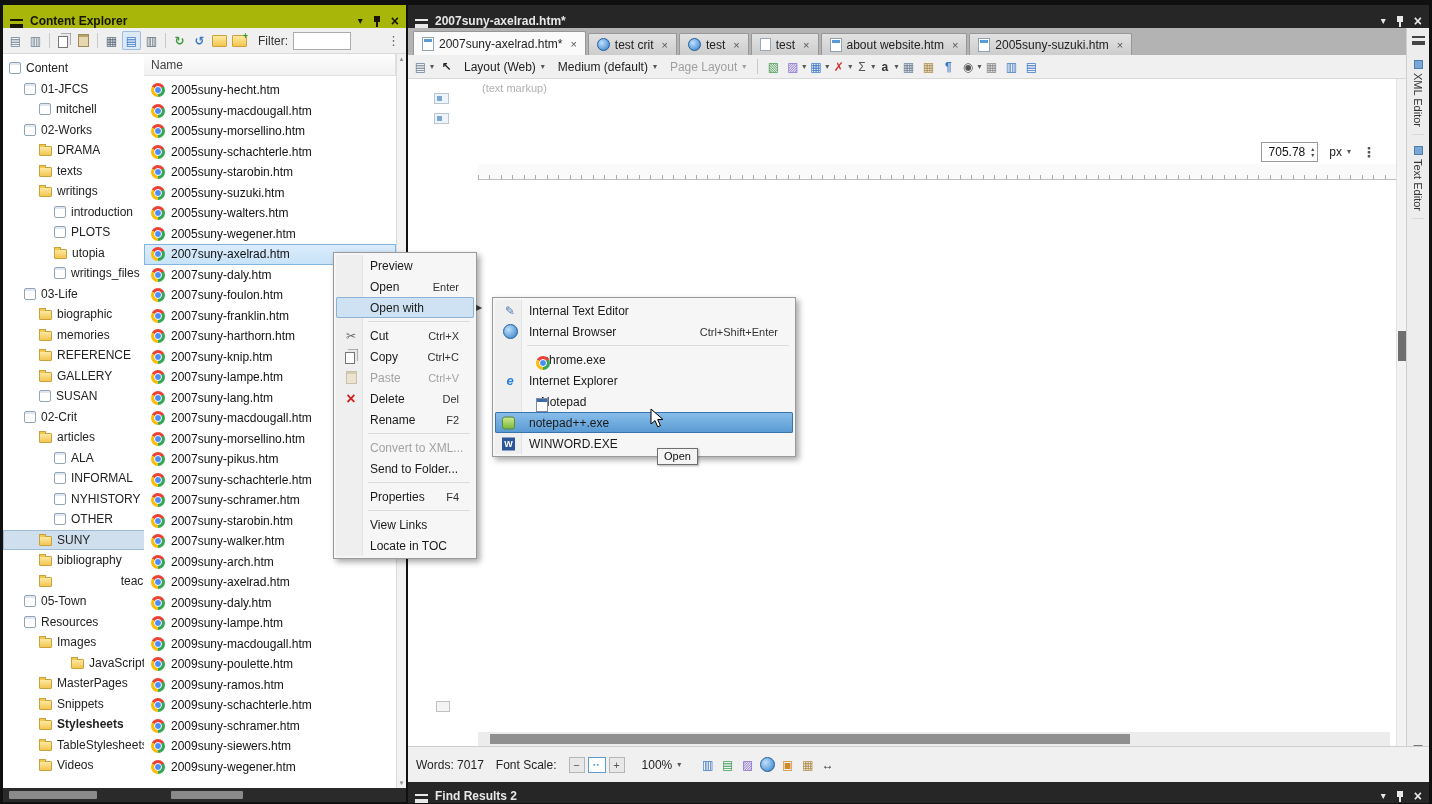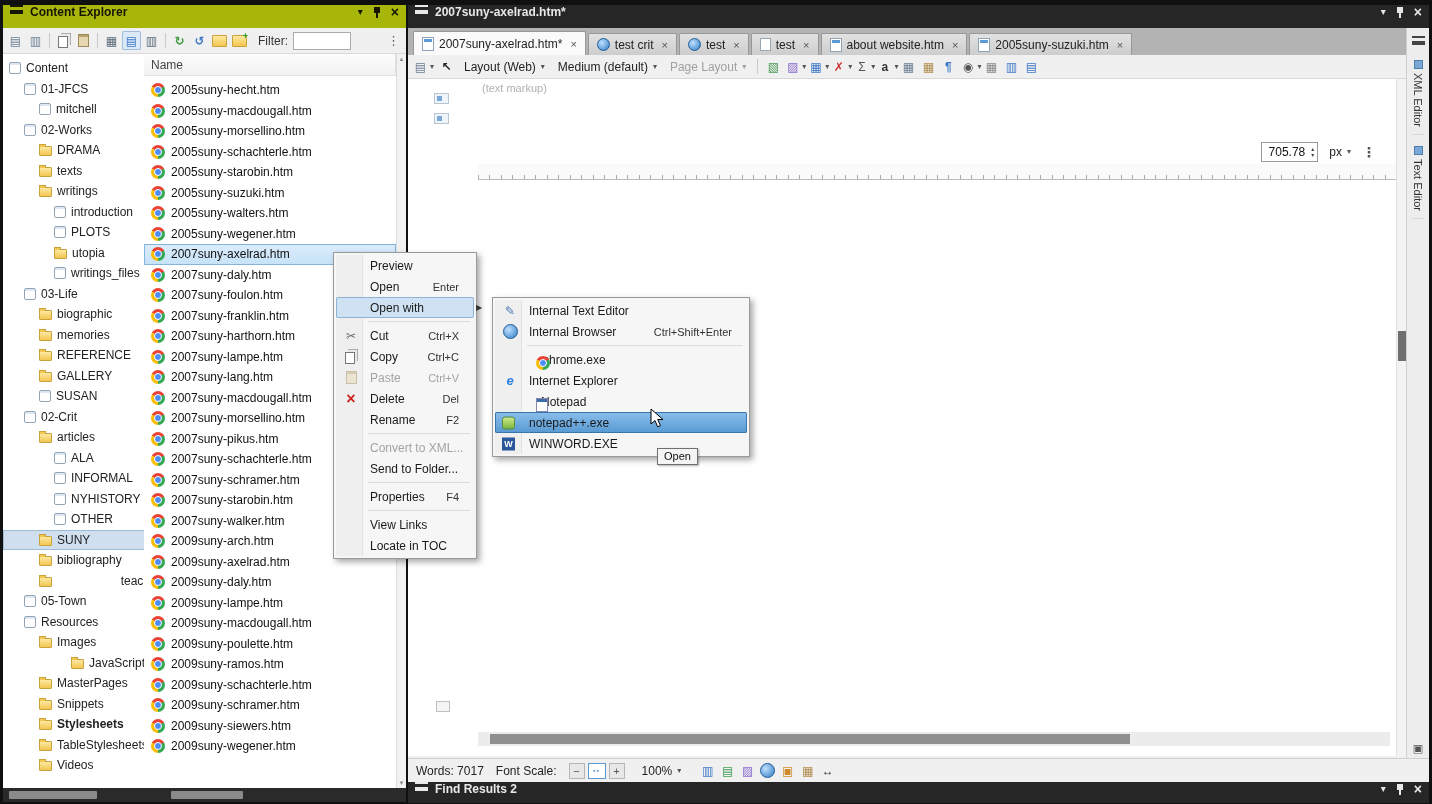--- a/index.html
+++ b/index.html
@@ -1,21 +1,21 @@
 <!DOCTYPE html>
 <html><head>
 <meta charset="utf-8">
 <style>
   * { margin:0; padding:0; box-sizing:border-box; }
   html,body { width:1432px; height:804px; }
   body { font-family:"Liberation Sans","DejaVu Sans",sans-serif; background:#101010; position:relative; overflow:hidden; }
   .stage { position:absolute; left:0; top:0; width:1432px; height:804px; }
 
   
-  .bar { height:23px; display:flex; align-items:flex-start; padding:0 7px; gap:7px; }
+  .bar { height:23px; display:flex; align-items:flex-end; padding:0 7px; gap:7px; }
   .bar-green { background:#a8b60a; color:#151500; }
   .bar-dark { background:#262626; color:#e8e8e8; }
   .bar-title { font-weight:bold; font-size:12px; white-space:nowrap; }
   .bar-icons { margin-left:auto; display:flex; gap:9px; align-items:center; }
   .hamburger { width:13px; height:9px; border-top:2px solid currentColor; border-bottom:2px solid currentColor; position:relative; display:inline-block; }
   .hamburger::before { content:""; position:absolute; left:0; right:0; top:2.5px; height:2px; background:currentColor; }
   .pin { width:10px; height:13px; position:relative; display:inline-block; }
   .pin::before { content:""; position:absolute; left:2px; top:1px; width:6px; height:6px; background:currentColor; }
   .pin::after { content:""; position:absolute; left:4.5px; top:7px; width:1.5px; height:5px; background:currentColor; }
   .closex { font-size:14px; font-weight:bold; line-height:1; cursor:default; }
@@ -80,32 +80,32 @@
   .ed-hscroll { position:absolute; left:70px; top:653px; width:912px; height:14px; background:#ececec; }
   .edh-thumb { position:absolute; left:12px; top:2px; width:640px; height:10px; background:#8f8f8f; }
   .ed-vscroll { position:absolute; left:988px; top:0; bottom:0; width:10px; background:#f3f3f3; border-left:1px solid #e0e0e0; }
   .edv-thumb { position:absolute; left:1px; width:8px; top:252px; height:30px; background:#6f6f6f; }
   .side-strip { position:absolute; top:23px; right:0; width:23px; bottom:0; background:#ededed; border-left:1px solid #cfcfcf; display:flex; flex-direction:column; align-items:center; padding:8px 0 6px; gap:8px; color:#333; }
   .vtabs { display:flex; flex-direction:column; gap:4px; }
   .vtab { writing-mode:vertical-rl; display:flex; align-items:center; gap:4px; font-size:11px; color:#333; padding:7px 0; border-bottom:1px solid #d9d9d9; }
   .vtab-icon { width:9px; height:9px; background:#7aa7d6; border:1px solid #4c7fae; }
   .strip-spacer { flex:1; }
   .strip-btn { font-size:11px; color:#555; }
-  .status { position:absolute; left:0; right:0; bottom:0; height:24px; background:#f0f0f0; border-top:1px solid #cfcfcf; display:flex; align-items:center; padding:0 8px; gap:12px; font-size:12px; color:#222; }
+  .status { position:absolute; left:0; right:0; bottom:0; height:36px; background:#f0f0f0; border-top:1px solid #cfcfcf; display:flex; align-items:center; padding:0 8px; gap:12px; font-size:12px; color:#222; }
   .fs-group { display:flex; align-items:center; gap:3px; }
   .fs-btn { width:16px; height:16px; border:1px solid #b5b5b5; background:#e8e8e8; display:inline-flex; align-items:center; justify-content:center; font-size:11px; color:#555; }
   .fs-ind { width:18px; height:16px; border:1px solid #5b9bd5; background:#fff; display:inline-flex; align-items:center; justify-content:center; }
   .fs-ind::before { content:"▪▪"; font-size:7px; color:#5b9bd5; letter-spacing:1px; }
   .find-bar { position:absolute; left:408px; top:782px; width:1021px; height:21px; }
 
   
   .menu { position:absolute; background:#f6f6f6; border:1px solid #9a9a9a; box-shadow:3px 3px 6px rgba(0,0,0,.35); padding:2px; z-index:50; }
   .menu::before { content:""; position:absolute; left:2px; top:2px; bottom:2px; width:26px; background:#efefef; border-right:1px solid #e3e3e3; }
   .context-menu { left:333px; top:252px; width:144px; }
-  .submenu { left:492px; top:297px; width:258px; z-index:55; }
+  .submenu { left:492px; top:297px; width:304px; z-index:55; }
   .menu-item { position:relative; height:21px; display:flex; align-items:center; padding:0 6px 0 34px; font-size:12px; color:#1a1a1a; z-index:1; border-radius:2px; }
   .mi-icon { position:absolute; left:7px; top:50%; transform:translateY(-50%); width:16px; height:16px; display:flex; align-items:center; justify-content:center; }
   .mi-label { white-space:nowrap; }
   .mi-shortcut { margin-left:auto; font-size:11px; color:#333; padding-left:16px; white-space:nowrap; }
   .mi-arrow { width:9px; font-size:8px; color:#333; text-align:right; }
   .menu-item.hover { background:#cfe2f3; box-shadow:0 0 0 1px #8db2d3 inset;gap:18px; }
   .menu-item.pressed { background:linear-gradient(#8abfec,#5899d2); box-shadow:0 0 0 1px #3676ad inset; }
   .menu-item.disabled .mi-label, .menu-item.disabled .mi-shortcut { color:#a3a3a3; }
   .menu-item.disabled .mi-icon { opacity:.45; }
   .menu-sep { display:block; height:1px; background:#dcdcdc; margin:3px 4px 3px 32px; position:relative; z-index:1; }
@@ -423,20 +423,24 @@
           <div class="file-item">
             <span class="ficon chrome-icon"></span>
             <span>2007suny-franklin.htm</span>
           </div>
           <div class="file-item">
             <span class="ficon chrome-icon"></span>
             <span>2007suny-harthorn.htm</span>
           </div>
           <div class="file-item">
             <span class="ficon chrome-icon"></span>
+            <span>2007suny-knip.htm</span>
+          </div>
+          <div class="file-item">
+            <span class="ficon chrome-icon"></span>
             <span>2007suny-lampe.htm</span>
           </div>
           <div class="file-item">
             <span class="ficon chrome-icon"></span>
             <span>2007suny-lang.htm</span>
           </div>
           <div class="file-item">
             <span class="ficon chrome-icon"></span>
             <span>2007suny-macdougall.htm</span>
           </div>

